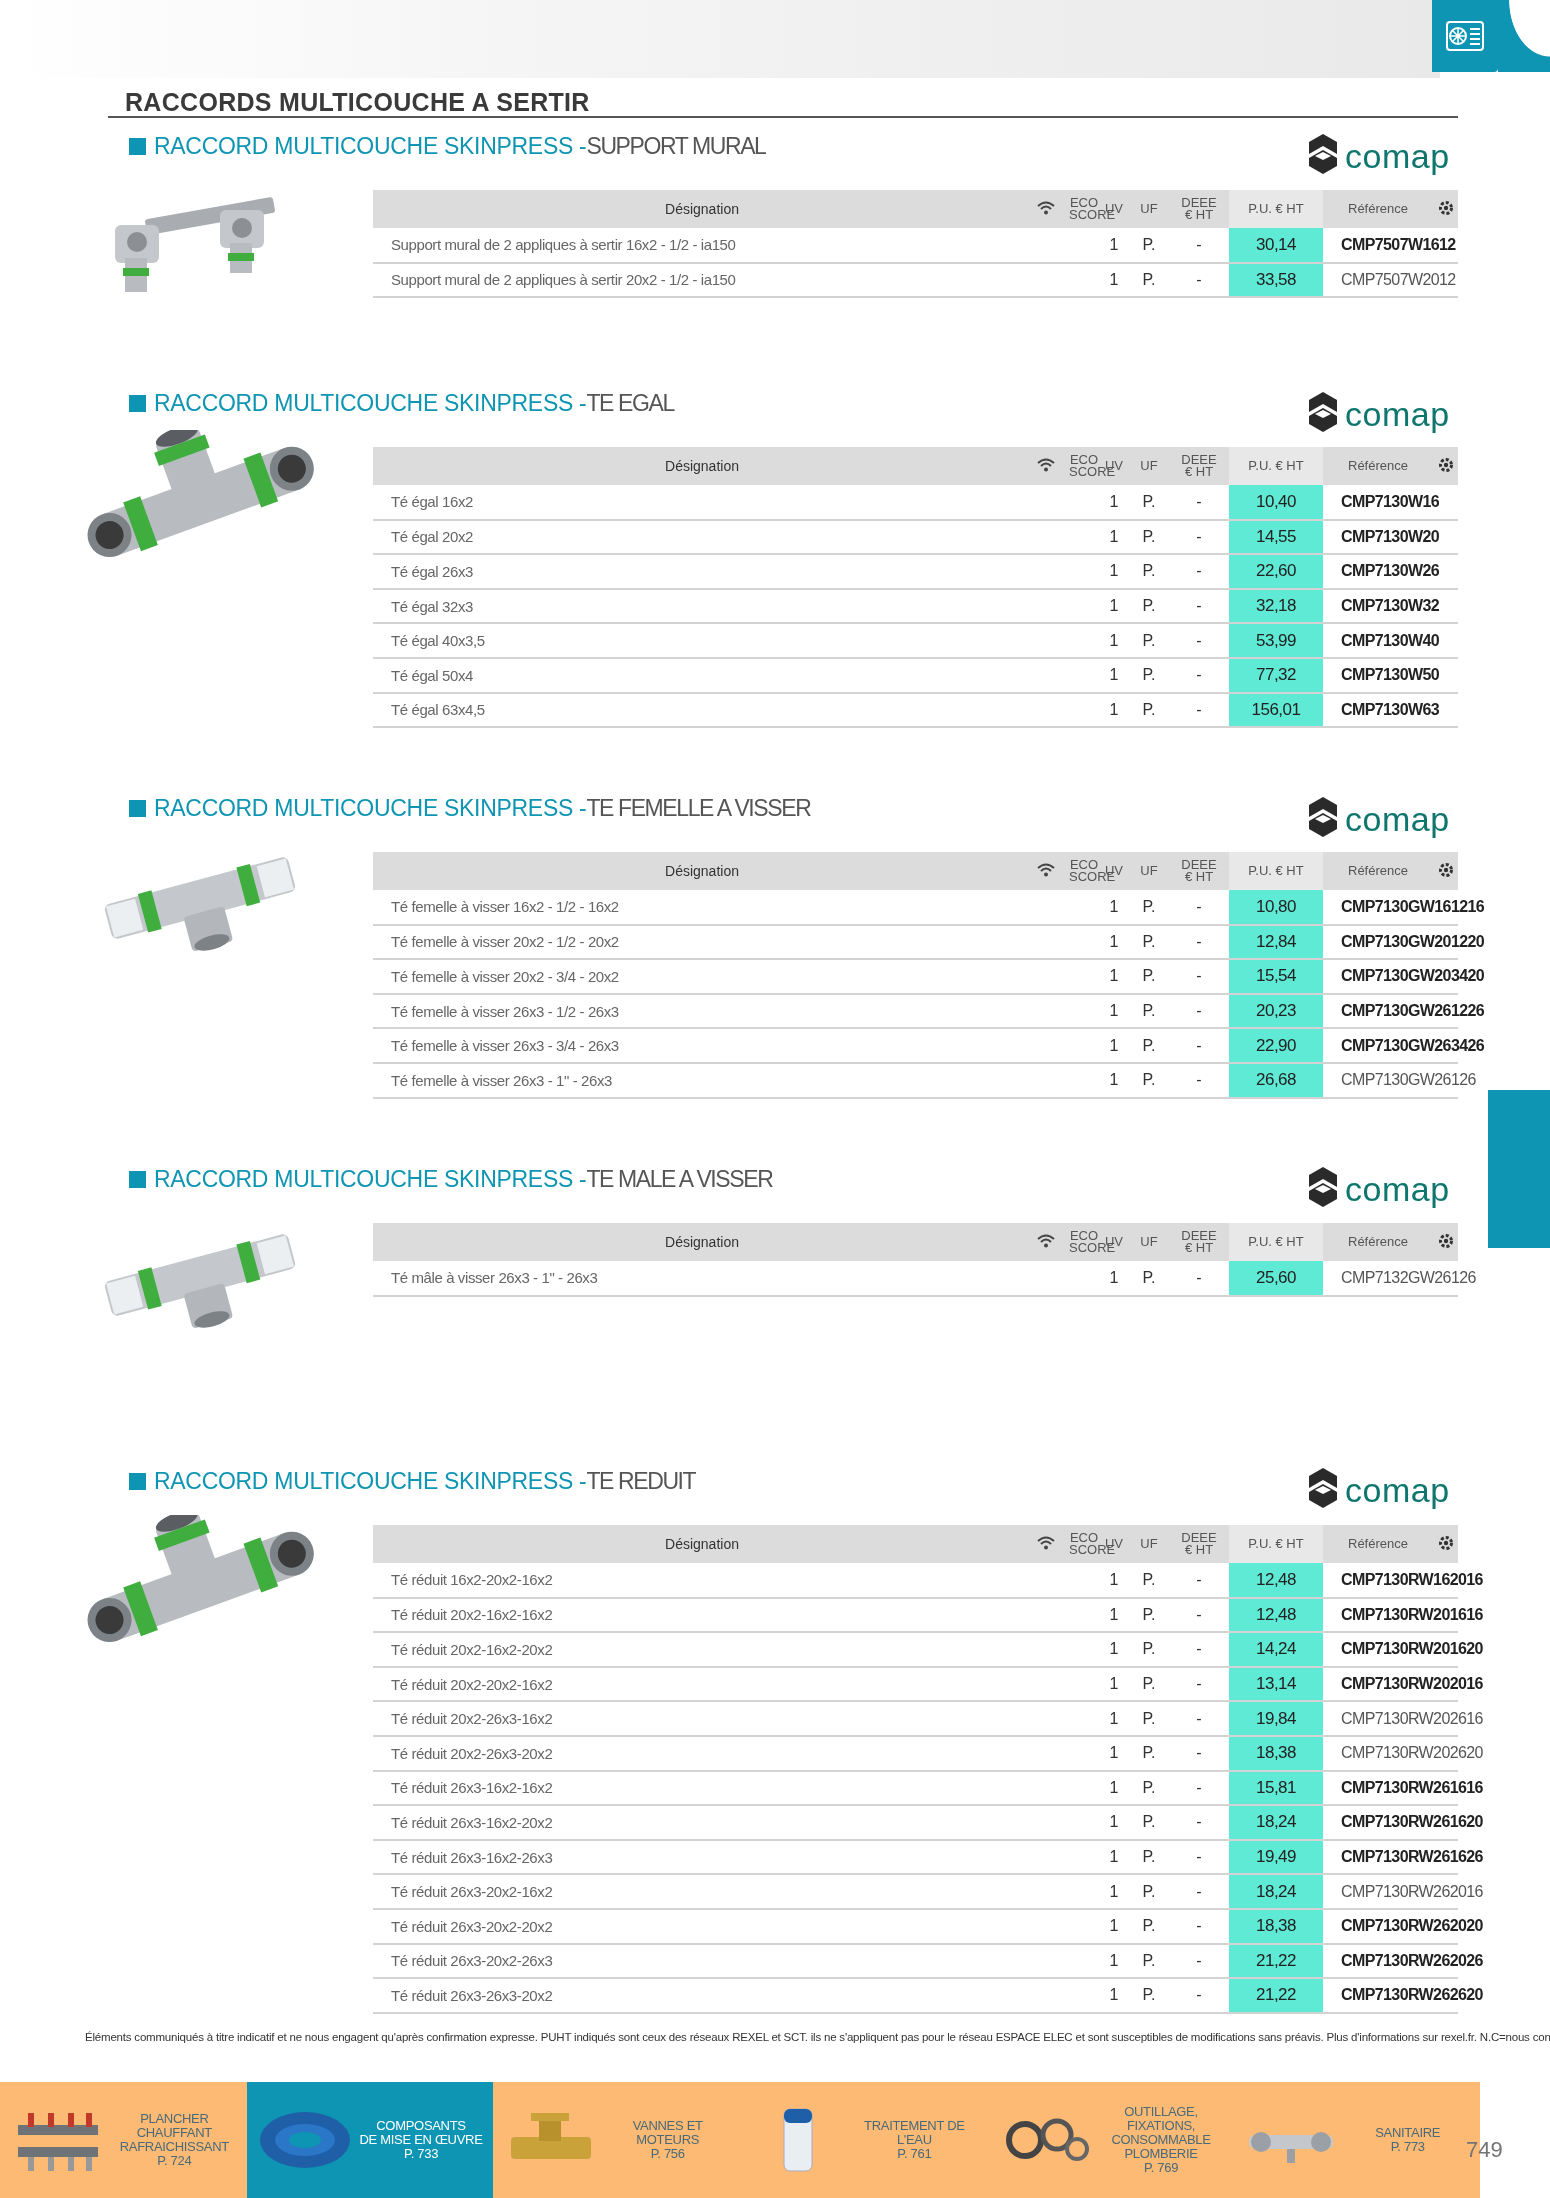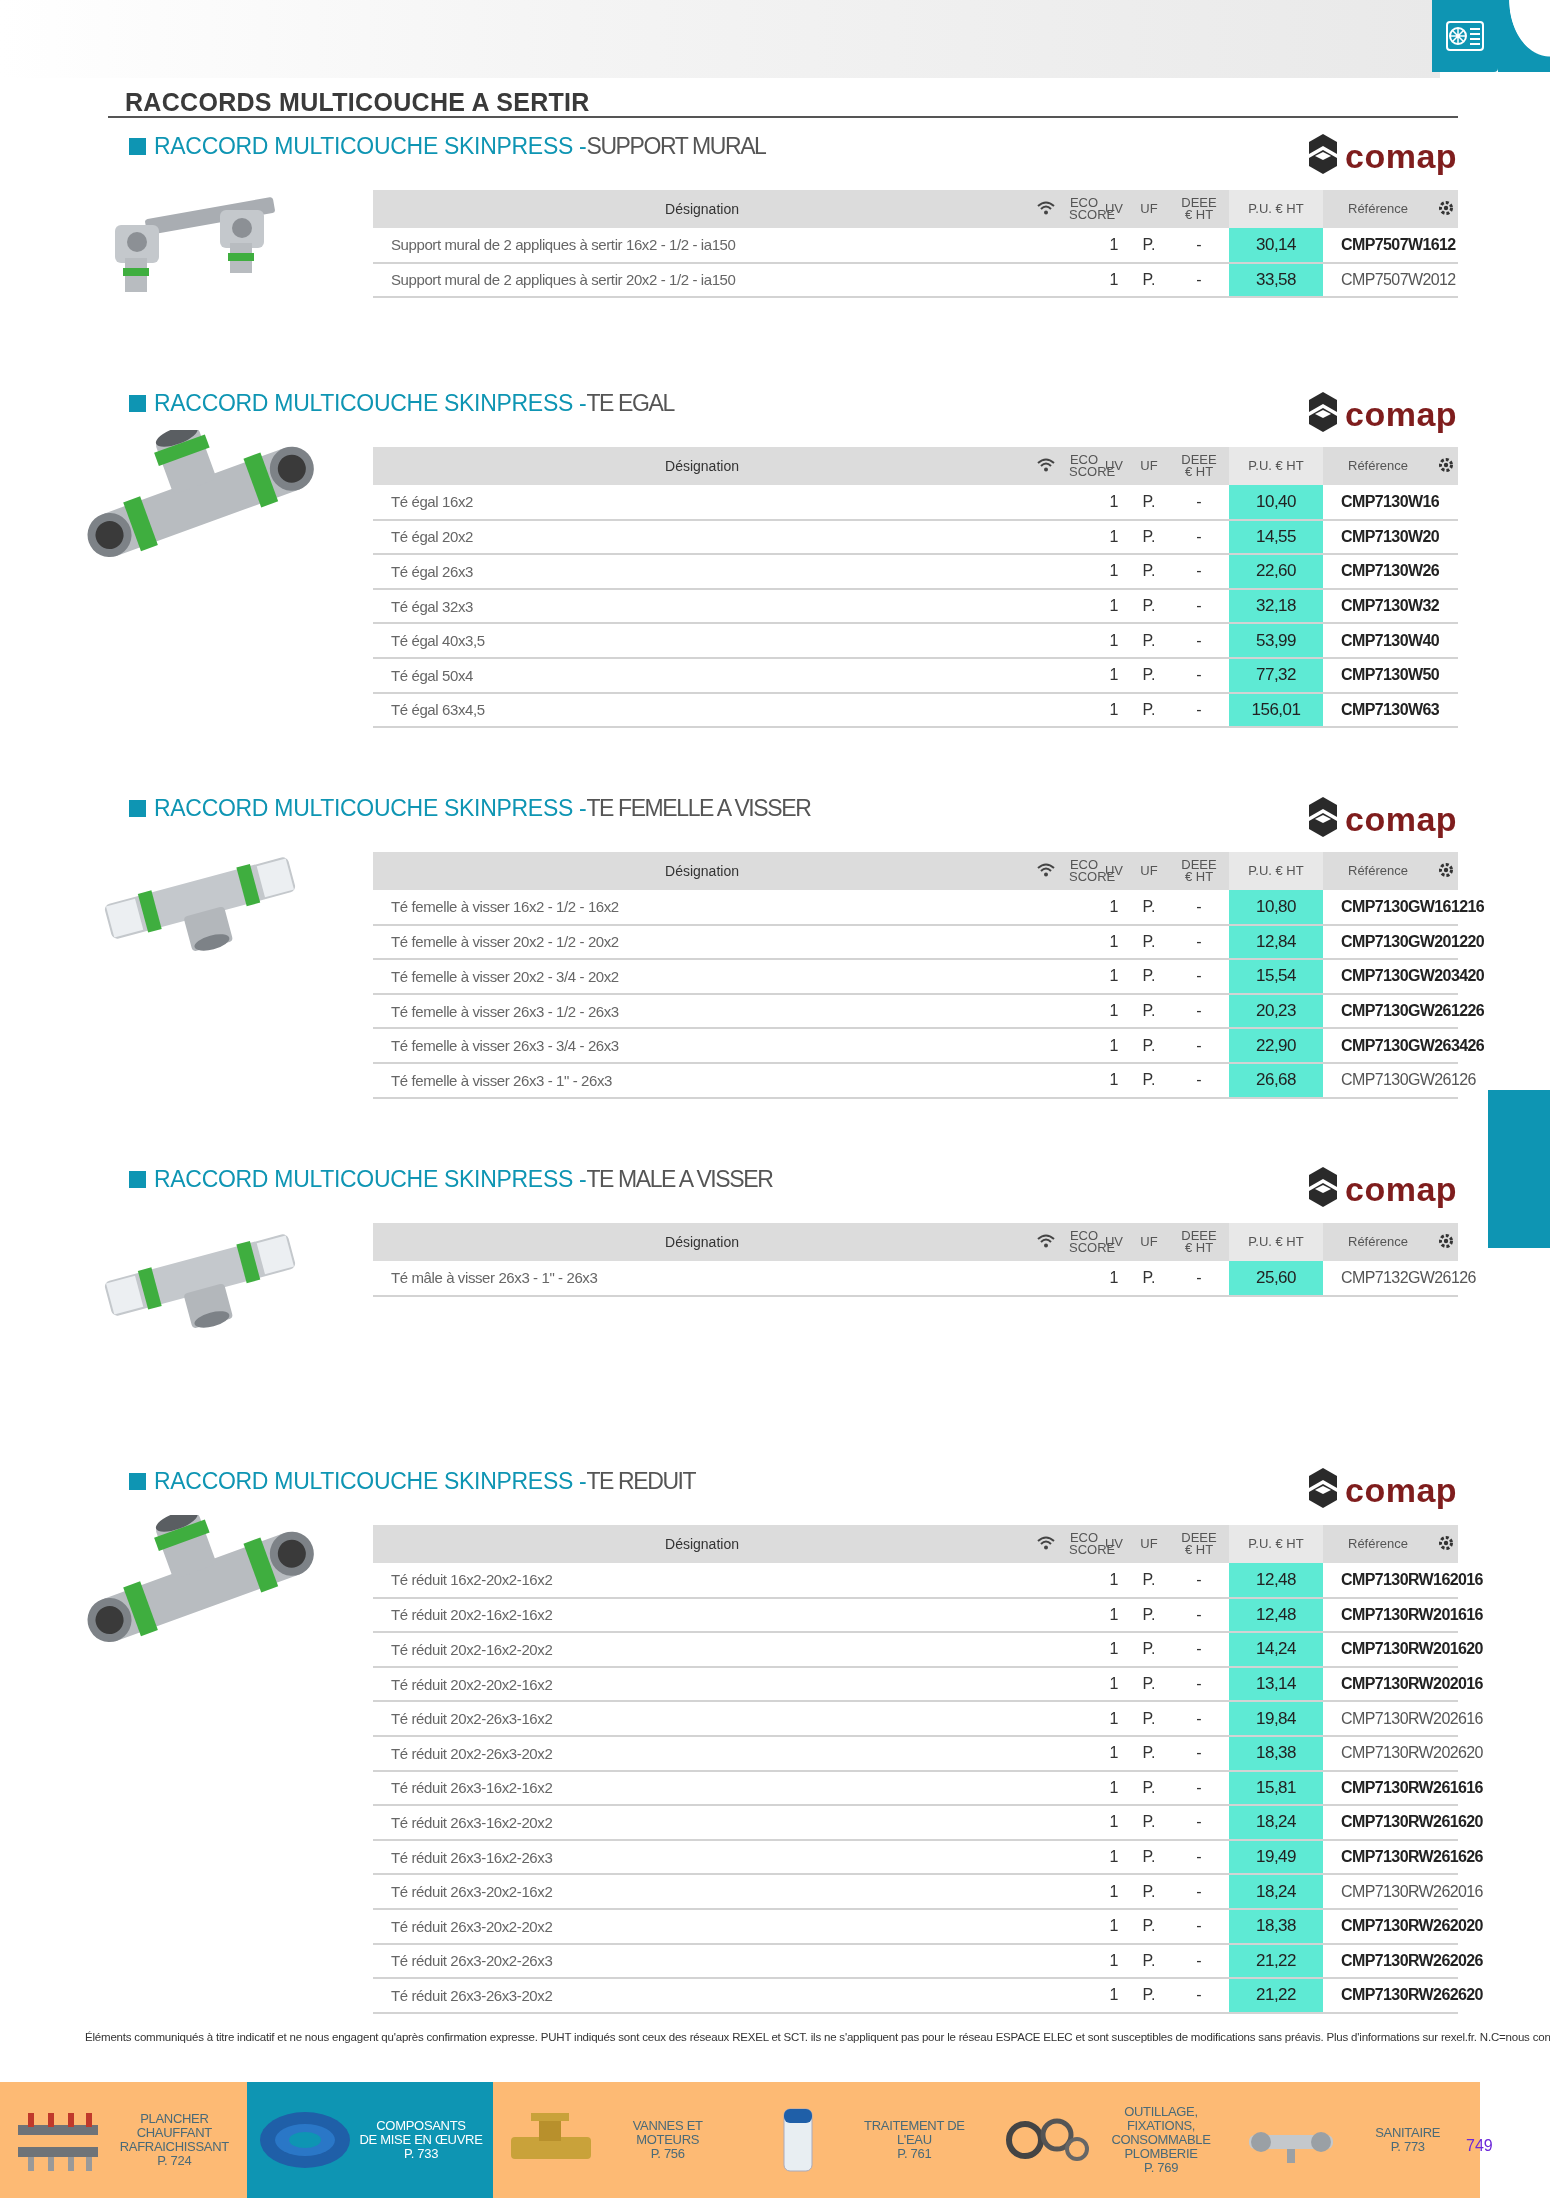--- a/index.html
+++ b/index.html
@@ -17,21 +17,21 @@
   .page-title { position: absolute; left: 125px; top: 88px; font-size: 25px; font-weight: bold; color: #3a3a3a; letter-spacing: 0.3px; }
   .title-rule { position: absolute; left: 108px; top: 116px; width: 1350px; height: 2px; background: #555; }
 
   .section { position: absolute; left: 0; width: 1550px; }
   .sec-head { position: absolute; left: 107px; top: 0; display: flex; align-items: center; white-space: nowrap; padding-left: 22px; }
   .sec-sq { width: 17px; height: 17px; background: #0e95b3; margin-right: 8px; }
   .sec-main { font-size: 23px; color: #0e95b3; letter-spacing: -0.3px; }
   .sec-sub { font-size: 23px; color: #555; letter-spacing: -1.4px; }
 
   .brand { position: absolute; left: 1305px; display: flex; align-items: center; }
-  .brand-text { font-size: 34px; font-weight: bold; color: #7f1d1d; margin-left: 4px; letter-spacing: 0.5px; }
+  .brand-text { font-size: 34px; font-weight: normal; color: #0f766e; margin-left: 4px; letter-spacing: 0.5px; }
 
   .prod-img { position: absolute; left: 85px; width: 250px; height: 140px; }
 
   table.prod { position: absolute; left: 373px; width: 1085px; border-collapse: collapse; table-layout: fixed; }
   table.prod th { background: #dcdcdc; height: 38px; font-weight: normal; font-size: 13px; color: #555; text-align: center; padding: 0; line-height: 12px; }
   table.prod th.c-des { text-align: center; padding-left: 8px; font-size: 14px; color: #333; }
   table.prod th.c-pu { background: #e8e8e8; }
   table.prod td { height: 34.6px; border-bottom: 2px solid #d3d3d3; font-size: 15.5px; color: #666; text-align: center; padding: 0; white-space: nowrap; }
   table.prod td.c-des { text-align: left; padding-left: 18px; font-size: 15px; letter-spacing: -0.4px; }
   table.prod td.c-uv, table.prod td.c-uf, table.prod td.c-deee { color: #333; font-size: 16px; }
@@ -40,21 +40,21 @@
   table.prod td.c-ref.bold { font-weight: bold; }
   table.prod td.c-ref.light { color: #555; }
 
   .disclaimer { position: absolute; left: 85px; top: 2031px; font-size: 11.5px; color: #333; white-space: nowrap; letter-spacing: -0.2px; }
   .footer { position: absolute; left: 0; top: 2082px; width: 1480px; height: 116px; background: #fdba74; display: flex; }
   .f-item { position: relative; flex: 1 1 0; display: flex; align-items: center; }
   .f-item.active { background: #0e95b3; }
   .f-thumb { width: 100px; height: 70px; margin-left: 8px; flex: none; }
   .f-label { flex: 1; text-align: center; font-size: 13px; color: #4a6a78; line-height: 14px; text-transform: uppercase; letter-spacing: -0.3px; padding-right: 6px; }
   .f-item.active .f-label { color: #ffffff; }
-  .page-num { position: absolute; left: 1466px; top: 2137px; font-size: 16px; color: #6d28d9; }
+  .page-num { position: absolute; left: 1466px; top: 2137px; font-size: 22px; color: #737373; }
 </style>
 </head>
 <body>
 
 <div class="top-fade"></div>
 <div class="corner-icon">
   <svg width="38" height="30" viewBox="0 0 38 30">
     <rect x="1" y="1" width="36" height="28" rx="3" fill="none" stroke="#fff" stroke-width="2"></rect>
     <circle cx="12" cy="15" r="8" fill="none" stroke="#fff" stroke-width="2"></circle>
     <path d="M12 7 L12 23 M4 15 L20 15 M6.5 9.5 L17.5 20.5 M17.5 9.5 L6.5 20.5" stroke="#fff" stroke-width="1.5"></path>

